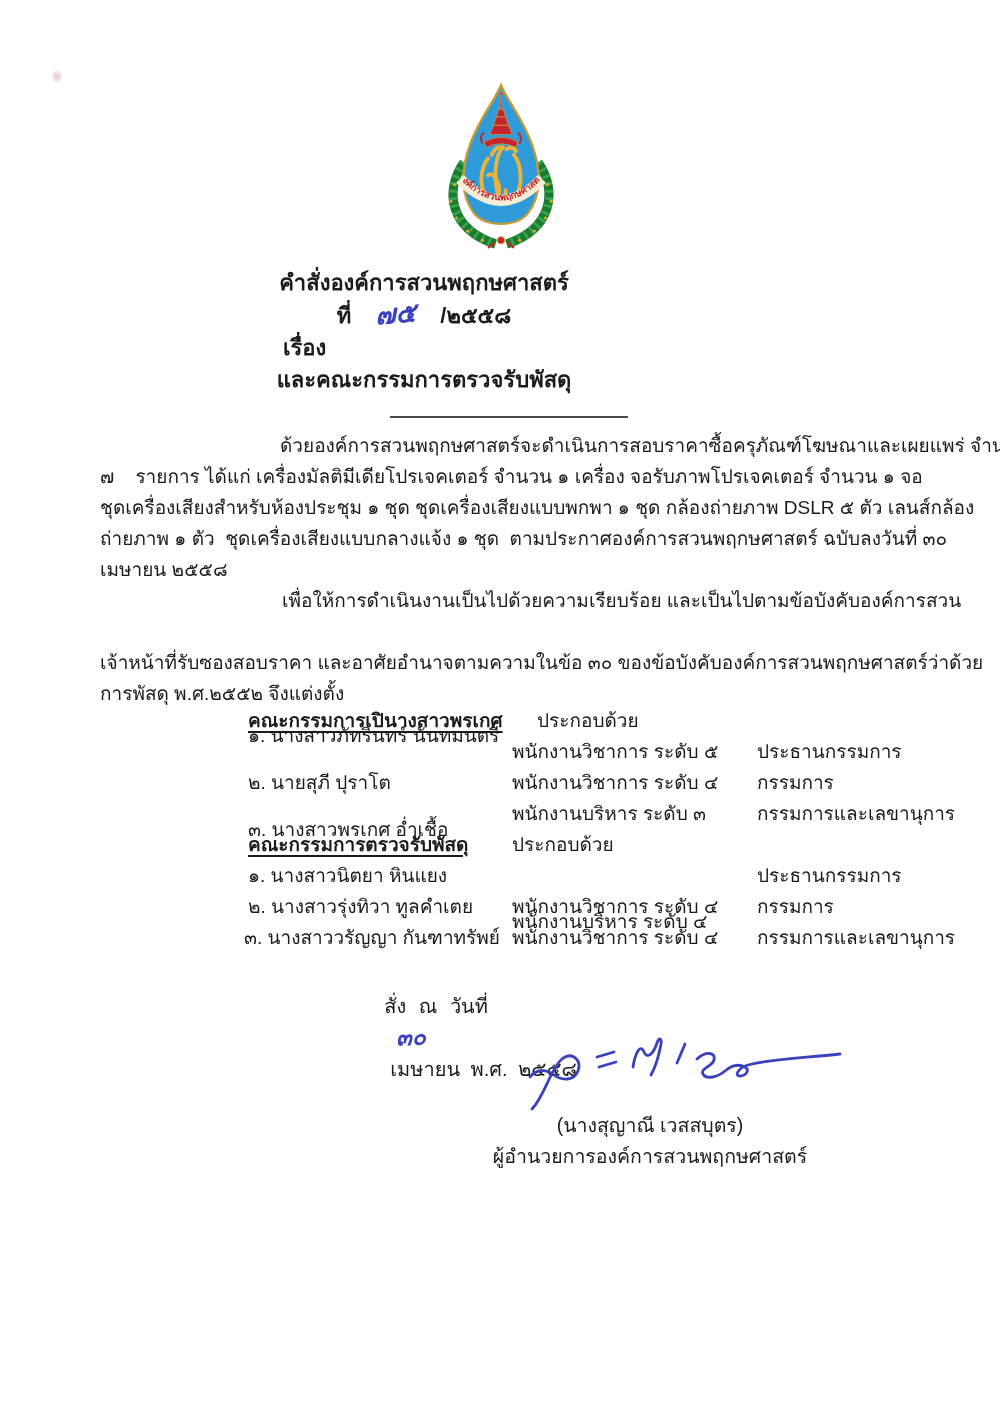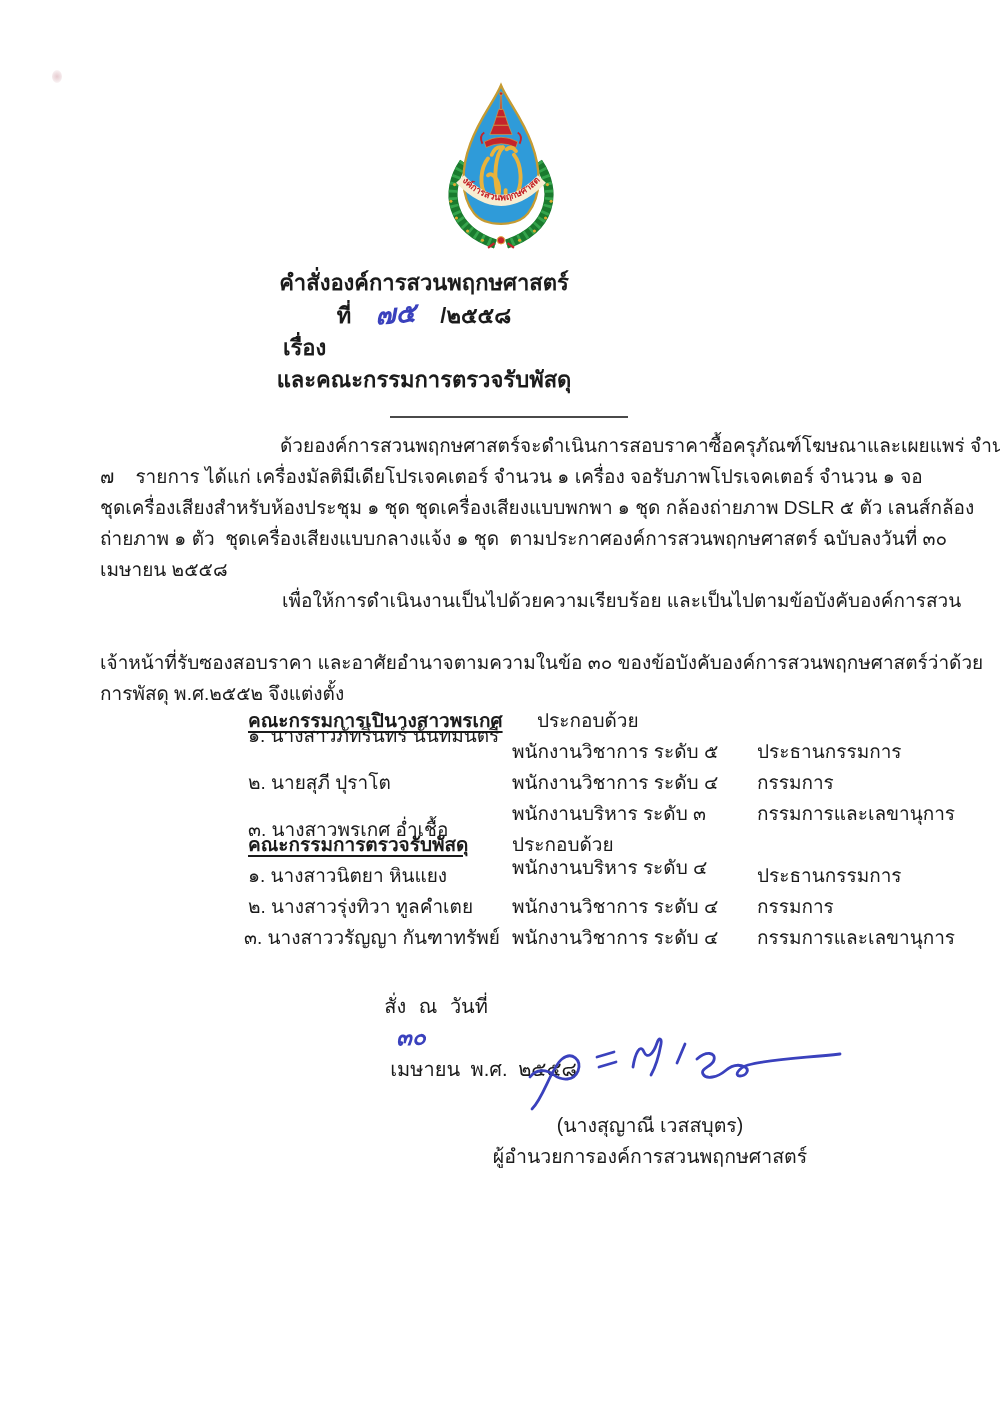--- a/index.html
+++ b/index.html
@@ -131,21 +131,21 @@
     <div class="abs body-line" style="top:798px; left:248px;margin-top:16px;">๓. นางสาวพรเกศ อ่ำเชื้อ</div>
     <div class="abs body-line" style="top:798px; left:512px;text-align:right;">พนักงานบริหาร ระดับ ๓</div>
     <div class="abs body-line" style="top:798px; left:757px;">กรรมการและเลขานุการ</div>
   </div>
 
   <div class="abs body-line comm-heading" style="top:829px; left:248px;">คณะกรรมการตรวจรับพัสดุ</div>
   <div class="abs body-line" style="top:829px; left:512px;">ประกอบด้วย</div>
 
   <div>
     <div class="abs body-line" style="top:860px; left:248px;">๑. นางสาวนิตยา หินแยง</div>
-    <div class="abs body-line" style="top:852px; left:512px;">พนักงานบริหาร ระดับ ๔</div>
+    <div class="abs body-line" style="top:906px; left:512px;">พนักงานบริหาร ระดับ ๔</div>
     <div class="abs body-line" style="top:860px; left:757px;">ประธานกรรมการ</div>
   </div>
   <div>
     <div class="abs body-line" style="top:891px; left:248px;">๒. นางสาวรุ่งทิวา ทูลคำเตย</div>
     <div class="abs body-line" style="top:891px; left:512px;">พนักงานวิชาการ ระดับ ๔</div>
     <div class="abs body-line" style="top:891px; left:757px;">กรรมการ</div>
   </div>
   <div>
     <div class="abs body-line" style="top:922px; left:244px;">๓. นางสาววรัญญา กันฑาทรัพย์</div>
     <div class="abs body-line" style="top:922px; left:512px;">พนักงานวิชาการ ระดับ ๔</div>

